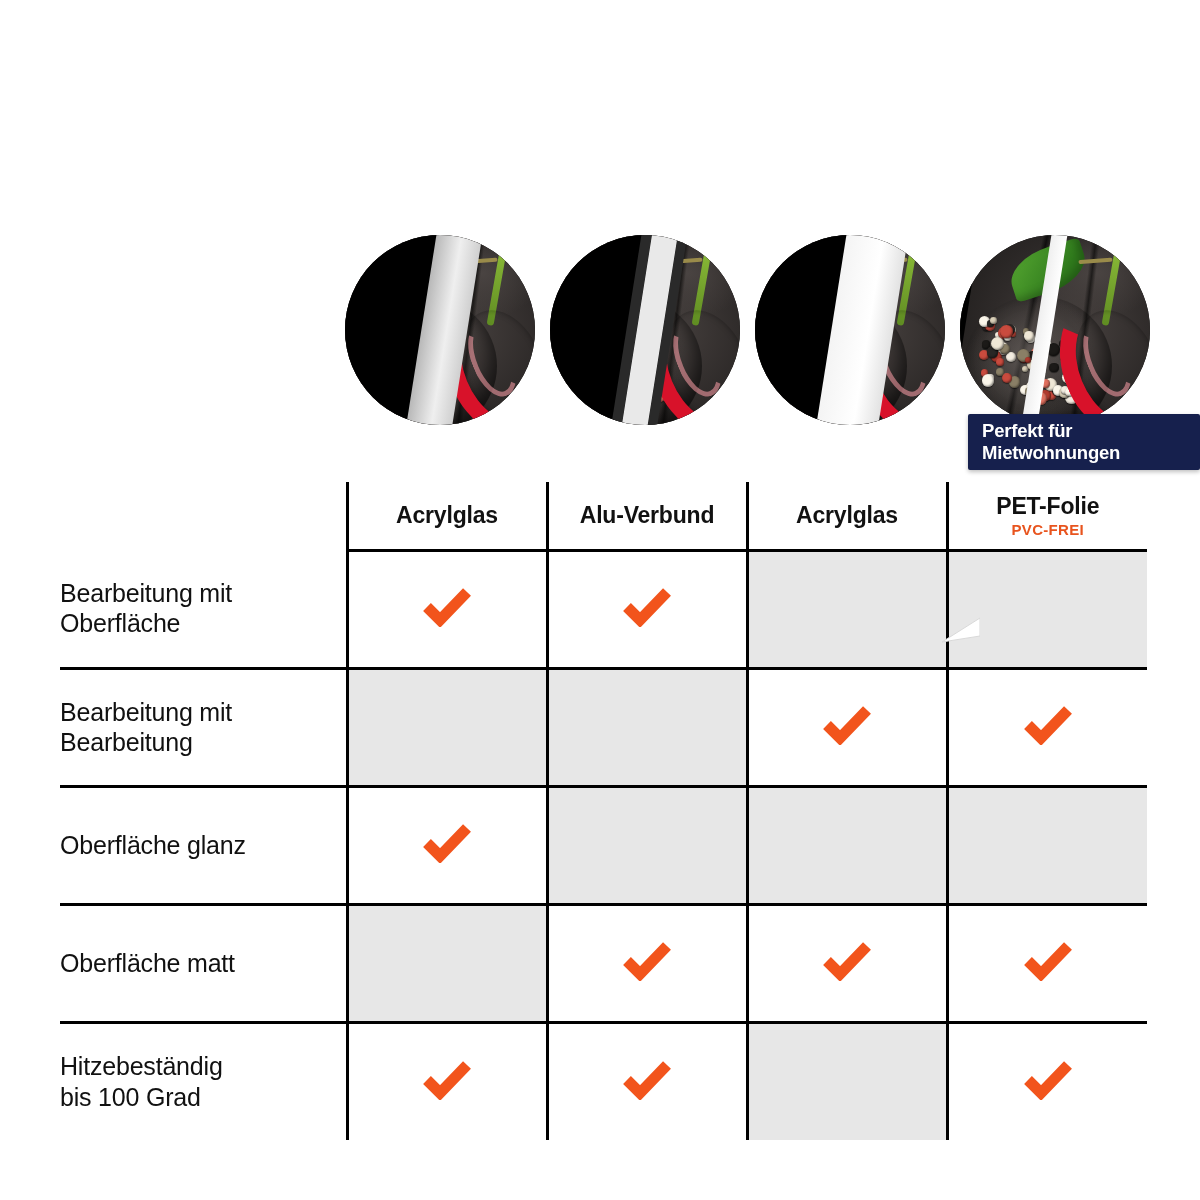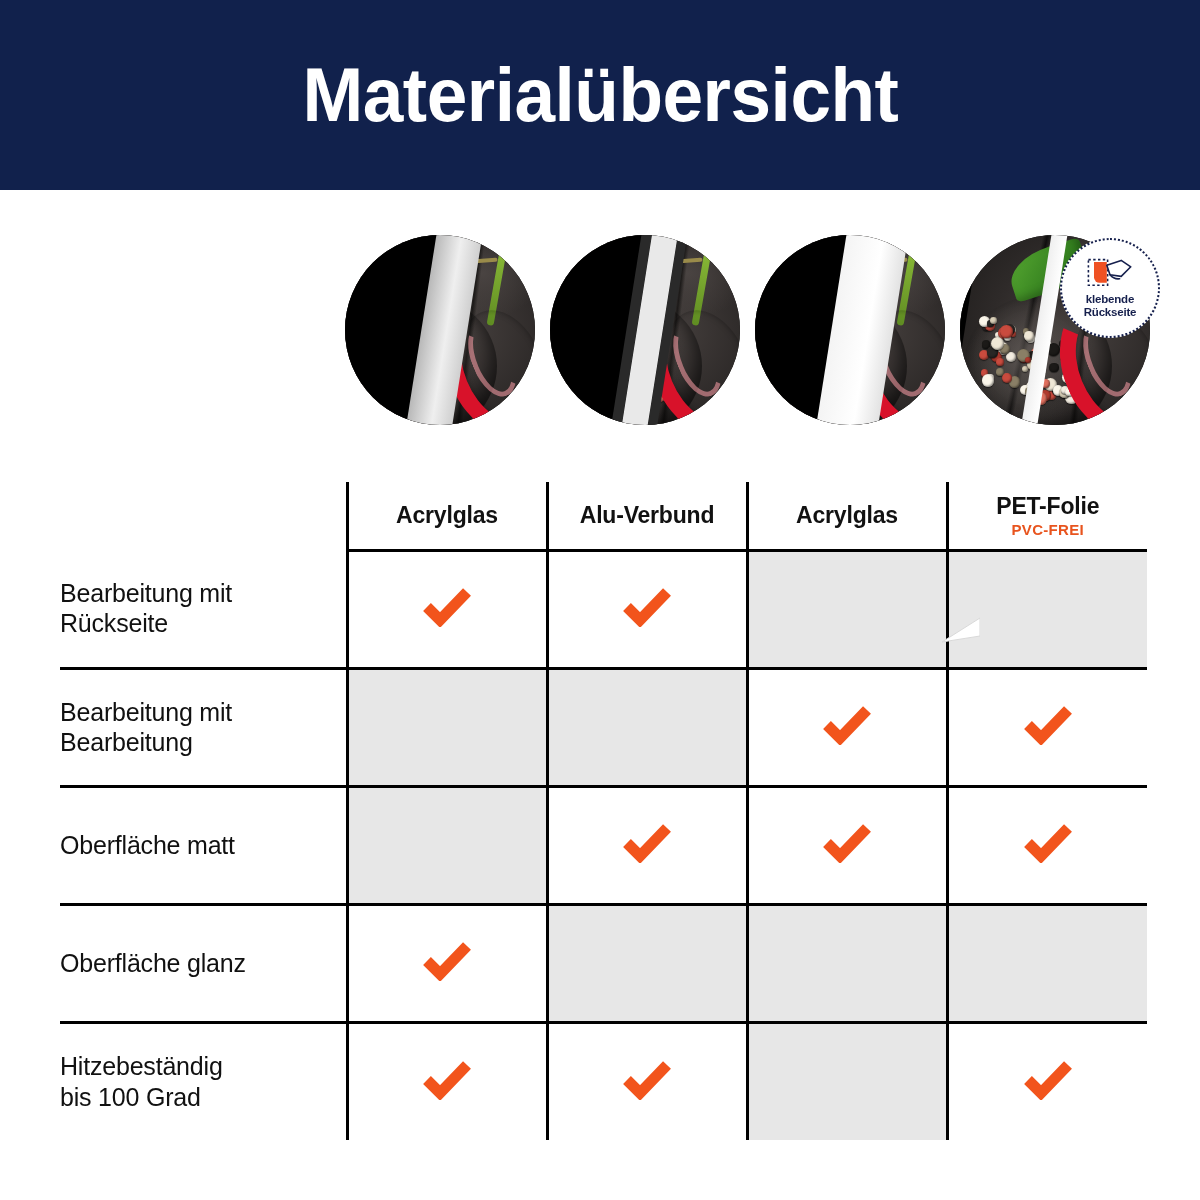--- a/index.html
+++ b/index.html
@@ -238,23 +238,20 @@
 
   .chk { display:inline-block; width:52px; height:40px; }
 
   .nolabel-head { border:none; height:68px; }
 </style>
 </head>
 <body>
 
 <div class="page">
 
-  <div class="header">
-    <div class="header-title">Materialübersicht</div>
-  </div>
 
   <div class="img-row">
 
     <div class="thumb t1">
       <div class="scene">
         <div class="stone"></div>
         <div class="bowl"></div>
         <div class="corns">
             <div class="corn" style="left: 57.6494%; top: 66.7572%; width: 11.9664px; height: 11.9664px; background: rgb(251, 246, 234); box-shadow: rgba(0, 0, 0, 0.45) -1px -1px 2px inset, rgba(0, 0, 0, 0.5) 0px 1px 1px;"></div>
             <div class="corn" style="left: 10.2335%; top: 18.9376%; width: 10.9562px; height: 10.9562px; background: rgb(42, 39, 37); box-shadow: rgba(0, 0, 0, 0.45) -1px -1px 2px inset, rgba(0, 0, 0, 0.5) 0px 1px 1px;"></div>
@@ -625,33 +622,25 @@
             <div class="band"></div>
         </div>
       </div>
     </div>
 
     <svg class="ribbon-tail" viewBox="0 0 40 30">
       <path d="M40 4 L2 28 L40 22 Z" fill="#ffffff" stroke="#d9d9d9" stroke-width="1"></path>
     </svg>
   </div>
 
-  <div class="badge">
-    <svg class="badge-icon" viewBox="0 0 60 42">
-      <rect x="3" y="3" width="24" height="32" fill="none" stroke="#16204d" stroke-width="2" stroke-dasharray="3 3"></rect>
-      <path d="M10 6 h16 v26 h-9 a7 7 0 0 1 -7 -7 Z" fill="#ef5123"></path>
-      <path d="M26 10 L44 4 L56 12 L44 24 L30 22 Z" fill="#ffffff" stroke="#16204d" stroke-width="2" stroke-linejoin="round"></path>
-      <path d="M30 22 q5 6 12 5" fill="none" stroke="#16204d" stroke-width="2" stroke-linecap="round"></path>
-    </svg>
-    <div class="badge-text">
-      <span>klebende</span><br>
-      <span>Rückseite</span>
-    </div>
+
+  <div class="ribbon">
+    <span>Perfekt für</span>
+    <span>Mietwohnungen</span>
   </div>
-
 
   <table class="tbl">
     <colgroup>
       <col class="c0">
         <col class="cx">
         <col class="cx">
         <col class="cx">
         <col class="cx">
     </colgroup>
     <thead>
@@ -670,21 +659,21 @@
           <span>PET-Folie</span>
           <span class="hd-sub">PVC-FREI</span>
         </th>
       </tr>
     </thead>
     <tbody>
 
       <tr>
         <td class="rowlabel">
           <span>Bearbeitung mit</span><br>
-          <span>Rückseite</span>
+          <span>Oberfläche</span>
         </td>
         <td class="cell">
           <svg class="chk" viewBox="0 0 52 40">
               <path d="M6 20 L19 33 L46 5" fill="none" stroke="#f2541c" stroke-width="11" stroke-linecap="butt" stroke-linejoin="miter"></path>
             </svg>
         </td>
         <td class="cell">
           <svg class="chk" viewBox="0 0 52 40">
               <path d="M6 20 L19 33 L46 5" fill="none" stroke="#f2541c" stroke-width="11" stroke-linecap="butt" stroke-linejoin="miter"></path>
             </svg>
@@ -707,56 +696,56 @@
         </td>
         <td class="cell last">
           <svg class="chk" viewBox="0 0 52 40">
               <path d="M6 20 L19 33 L46 5" fill="none" stroke="#f2541c" stroke-width="11" stroke-linecap="butt" stroke-linejoin="miter"></path>
             </svg>
         </td>
       </tr>
 
       <tr>
         <td class="rowlabel">
-          <span>Oberfläche matt</span>
-        </td>
-        <td class="cell off"></td>
-        <td class="cell">
-          <svg class="chk" viewBox="0 0 52 40">
-              <path d="M6 20 L19 33 L46 5" fill="none" stroke="#f2541c" stroke-width="11" stroke-linecap="butt" stroke-linejoin="miter"></path>
-            </svg>
-        </td>
-        <td class="cell">
-          <svg class="chk" viewBox="0 0 52 40">
-              <path d="M6 20 L19 33 L46 5" fill="none" stroke="#f2541c" stroke-width="11" stroke-linecap="butt" stroke-linejoin="miter"></path>
-            </svg>
-        </td>
-        <td class="cell last">
-          <svg class="chk" viewBox="0 0 52 40">
-              <path d="M6 20 L19 33 L46 5" fill="none" stroke="#f2541c" stroke-width="11" stroke-linecap="butt" stroke-linejoin="miter"></path>
-            </svg>
-        </td>
-      </tr>
-
-      <tr>
-        <td class="rowlabel">
           <span>Oberfläche glanz</span>
         </td>
         <td class="cell">
           <svg class="chk" viewBox="0 0 52 40">
               <path d="M6 20 L19 33 L46 5" fill="none" stroke="#f2541c" stroke-width="11" stroke-linecap="butt" stroke-linejoin="miter"></path>
             </svg>
         </td>
         <td class="cell off"></td>
         <td class="cell off"></td>
         <td class="cell off last"></td>
       </tr>
 
       <tr>
         <td class="rowlabel">
+          <span>Oberfläche matt</span>
+        </td>
+        <td class="cell off"></td>
+        <td class="cell">
+          <svg class="chk" viewBox="0 0 52 40">
+              <path d="M6 20 L19 33 L46 5" fill="none" stroke="#f2541c" stroke-width="11" stroke-linecap="butt" stroke-linejoin="miter"></path>
+            </svg>
+        </td>
+        <td class="cell">
+          <svg class="chk" viewBox="0 0 52 40">
+              <path d="M6 20 L19 33 L46 5" fill="none" stroke="#f2541c" stroke-width="11" stroke-linecap="butt" stroke-linejoin="miter"></path>
+            </svg>
+        </td>
+        <td class="cell last">
+          <svg class="chk" viewBox="0 0 52 40">
+              <path d="M6 20 L19 33 L46 5" fill="none" stroke="#f2541c" stroke-width="11" stroke-linecap="butt" stroke-linejoin="miter"></path>
+            </svg>
+        </td>
+      </tr>
+
+      <tr>
+        <td class="rowlabel">
           <span>Hitzebeständig</span><br>
           <span>bis 100 Grad</span>
         </td>
         <td class="cell">
           <svg class="chk" viewBox="0 0 52 40">
               <path d="M6 20 L19 33 L46 5" fill="none" stroke="#f2541c" stroke-width="11" stroke-linecap="butt" stroke-linejoin="miter"></path>
             </svg>
         </td>
         <td class="cell">
           <svg class="chk" viewBox="0 0 52 40">

